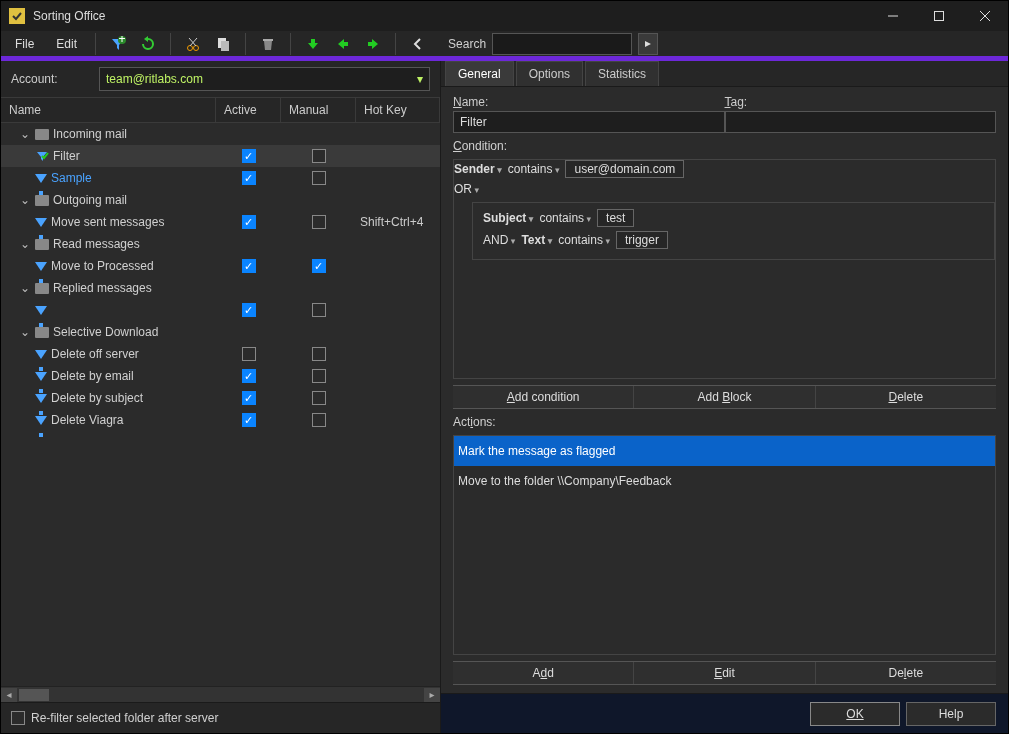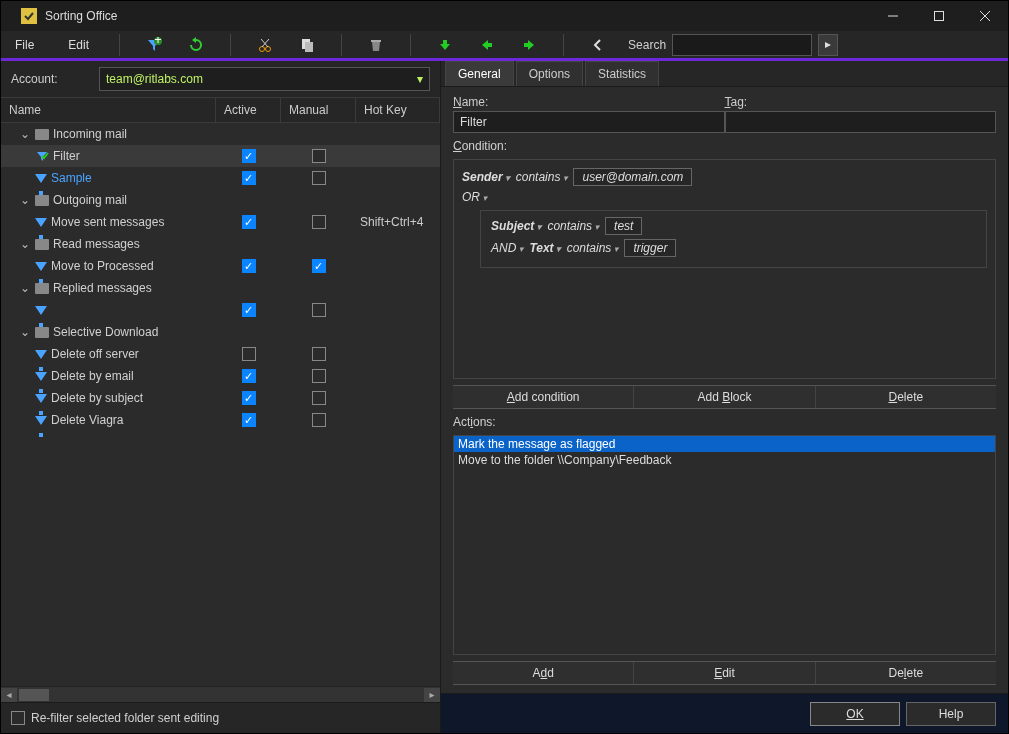--- a/index.html
+++ b/index.html
@@ -1,27 +1,27 @@
 <!DOCTYPE html>
 <html><head>
 <meta charset="utf-8">
 <style>
 * { box-sizing: border-box; margin: 0; padding: 0; font-family: "Segoe UI", Tahoma, sans-serif; font-size: 12px; }
 body { background: #2b2b2b; color: #d0d0d0; width: 1009px; height: 734px; overflow: hidden; user-select: none; }
 .window { width: 100%; height: 100%; display: flex; flex-direction: column; border: 1px solid #000; }
-.titlebar { height: 30px; background: #1e1e1e; display: flex; align-items: center; padding-left: 20px; }
+.titlebar { height: 30px; background: #1e1e1e; display: flex; align-items: center; padding-left: 8px; }
 .titlebar .appicon { width: 16px; height: 16px; background: #e0c040; margin-right: 8px; display:flex; align-items:center; justify-content:center; }
 .titlebar .title { flex: 1; color: #ddd; }
 .winbtns { display: flex; }
 .winbtn { width: 46px; height: 30px; display: flex; align-items: center; justify-content: center; color: #ddd; }
-.menubar { height: 30px; background: #262626; display: flex; align-items: center; padding: 0 6px; gap: 18px; border-bottom: 3px solid #6d28d9;}
+.menubar { height: 30px; background: #262626; display: flex; align-items: center; padding: 0 6px; gap: 6px; border-bottom: 5px solid #6d28d9;}
 .mitem { padding: 4px 8px; color: #ddd; }
 .sep { width: 1px; height: 22px; background: #444; margin: 0 4px; }
 .tbtn { width: 24px; height: 24px; display: flex; align-items: center; justify-content: center; border-radius: 2px; }
-.search-wrap { display: flex; align-items: center; gap: 6px; margin-left: 0;}
+.search-wrap { display: flex; align-items: center; gap: 6px; margin-left: 12px;}
 .searchbox { width: 140px; height: 22px; background: #1a1a1a; border: 1px solid #555; color: #ddd; padding: 0 4px; }
 .gobtn { width: 20px; height: 22px; background: #3a3a3a; border: 1px solid #555; display:flex; align-items:center; justify-content:center;}
 .body { flex: 1; display: flex; overflow: hidden; }
 .left { width: 440px; display: flex; flex-direction: column; border-right: 1px solid #1a1a1a; }
 .acctrow { display: flex; align-items: center; padding: 6px 10px; gap: 8px; background:#262626;}
 .acctlabel { width: 80px; color: #ccc; }
 .acctbox { flex: 1; height: 24px; background: #1e1e1e; border: 1px solid #555; display: flex; align-items: center; justify-content: space-between; padding: 0 6px; color: #bef264; }
 .thead { display: flex; background: #262626; border-top:1px solid #3a3a3a; border-bottom: 1px solid #3a3a3a; height: 26px; align-items: center; }
 .thead > div { padding: 0 8px; color: #ccc; border-right: 1px solid #3a3a3a; height:100%; display:flex; align-items:center; }
 .col-name { width: 215px; }
@@ -52,31 +52,31 @@
 .right { flex:1; display:flex; flex-direction:column; background:#2b2b2b; }
 .tabs { display:flex; height:26px; border-bottom:1px solid #1a1a1a; background:#262626; padding-left:4px; align-items:flex-end;}
 .tab { padding:5px 12px; color:#ccc; background:#303030; border:1px solid #444; border-bottom:none; margin-right:2px; }
 .tab.active { background:#3a3a3a; color:#fff; }
 .form { padding:8px 12px; display:flex; flex-direction:column; gap:6px; flex:1; overflow:hidden; }
 .formrow { display:flex; gap:0; }
 .fld { flex:1; display:flex; flex-direction:column; gap:2px; }
 .fld label { color:#ccc; }
 .fld label u { text-decoration:underline; }
 .txt { height:22px; background:#1e1e1e; border:1px solid #555; color:#ddd; padding:0 6px; }
-.condbox { height:220px; background:#2b2b2b; border:1px solid #444; padding:8px; position:relative; overflow:auto;font-style:italic;}
+.condbox { height:220px; background:#2b2b2b; border:1px solid #444; position:relative; overflow:auto;}
 .cond-line { display:flex; align-items:center; gap:6px; margin-bottom:4px; color:#ddd;}
 .dd { color:#ddd; }
 .dd::after { content:" ▾"; font-size:9px; color:#aaa;}
 .valbox { border:1px solid #666; background:#262626; padding:1px 8px; color:#ddd;}
 .nested { border:1px solid #444; padding:6px 10px; margin:6px 0 0 18px;}
 .action-btnrow { display:flex; height:24px; border-top:1px solid #555; border-bottom:1px solid #555; background:#2f2f2f;}
 .action-btnrow > div { flex:1; text-align:center; padding:4px 0; color:#ddd; border-right:1px solid #444;}
 .action-btnrow > div:last-child{border-right:none;}
 .actionsbox { flex:1; border:1px solid #444; background:#2b2b2b; overflow:auto;}
-.actrow { padding:1px 4px; color:#ddd;}
+.actrow { padding:8px 4px; color:#ddd;}
 .actrow.sel { background:#0a63c9; color:#fff;}
 .footer { height:40px; display:flex; align-items:center; justify-content:flex-end; gap:6px; padding:0 12px; background:#0f172a; border-top:1px solid #1a1a1a;}
 .fbtn { min-width:90px; height:24px; border:1px solid #666; background:#2b2b2b; color:#ddd; display:flex; align-items:center; justify-content:center;}
 .fbtn.primary { border-color:#888;}
 svg { display:block; }
 </style>
 </head>
 <body>
 
 <div class="window">
@@ -368,21 +368,21 @@
           </div>
         </div>
       <div class="hscroll">
         <div class="arrow">◂</div>
         <div class="thumb"></div>
         <div style="flex:1"></div>
         <div class="arrow">▸</div>
       </div>
       <div class="refilterrow">
         <span class="cb"></span>
-        <span>Re-filter selected folder sent editing</span>
+        <span>Re-filter selected folder after server</span>
       </div>
     </div>
 
     <div class="right">
       <div class="tabs">
         <div class="tab active">General</div>
         <div class="tab">Options</div>
         <div class="tab">Statistics</div>
       </div>
       <div class="form">

